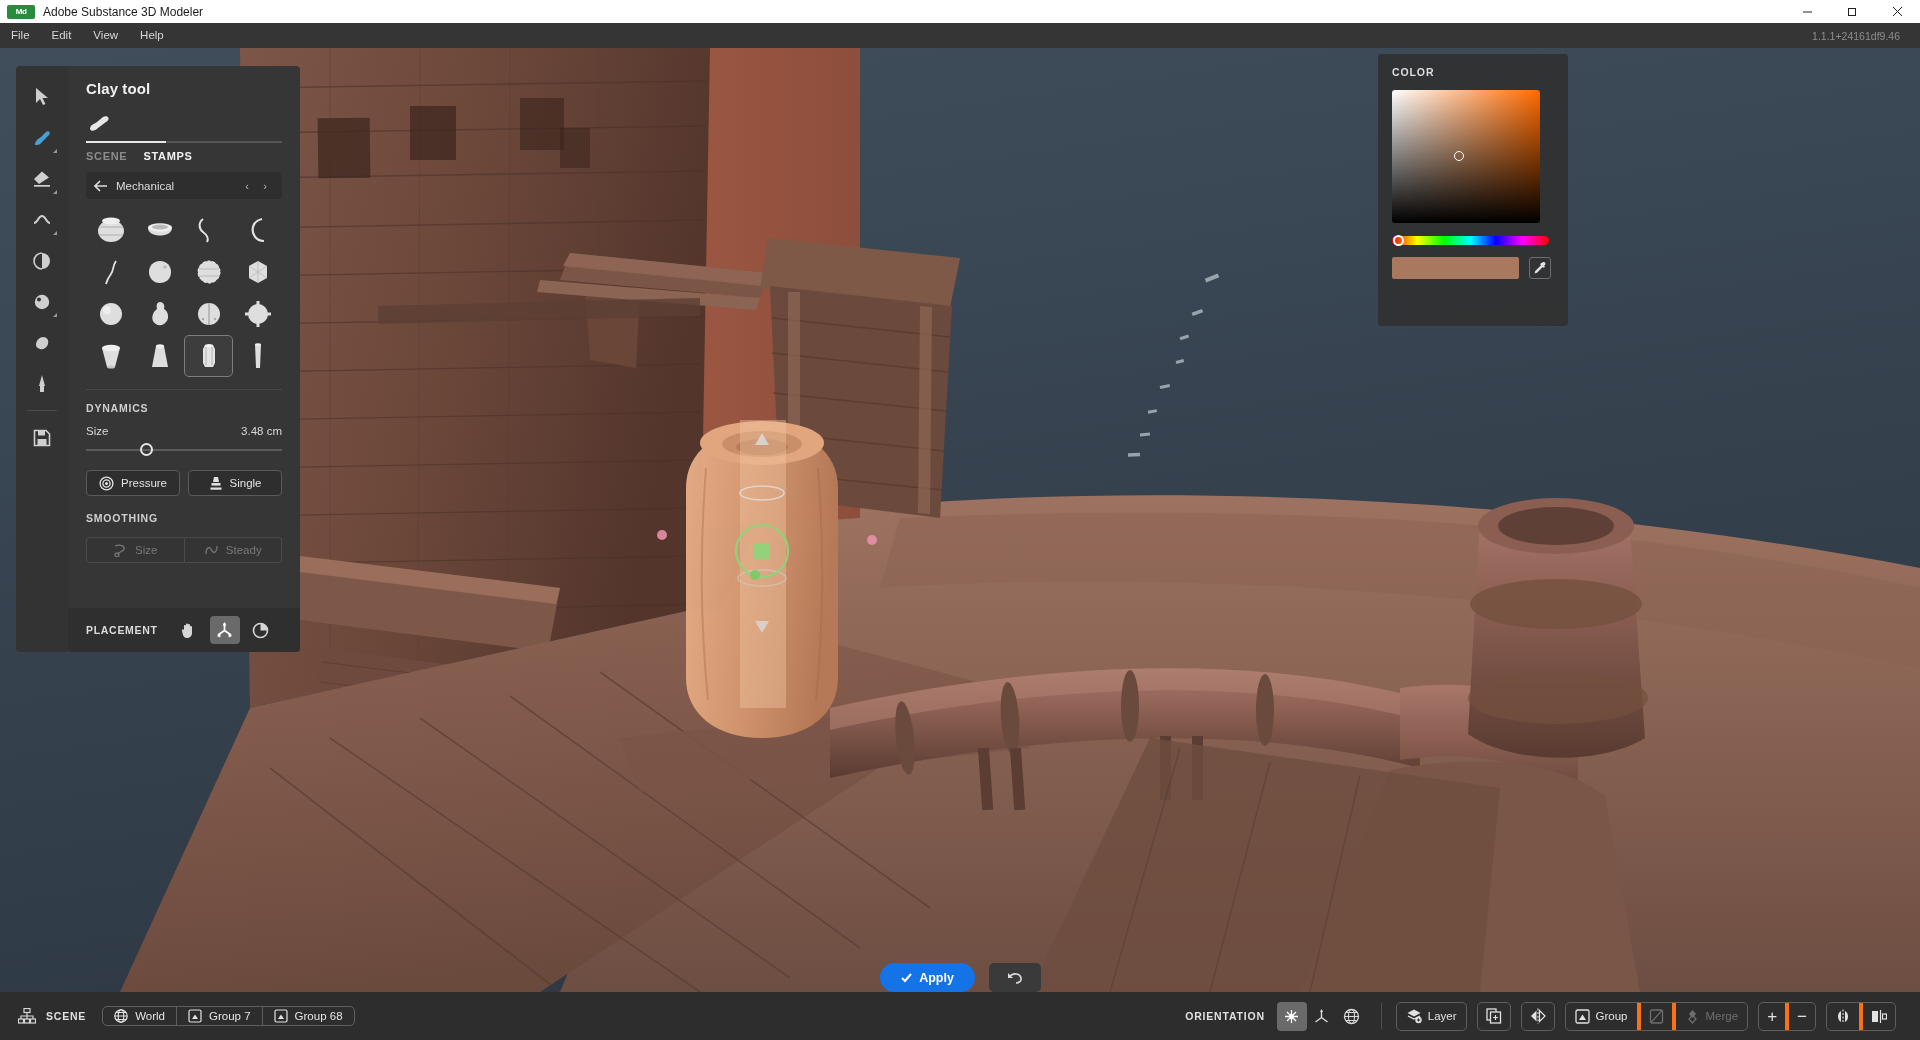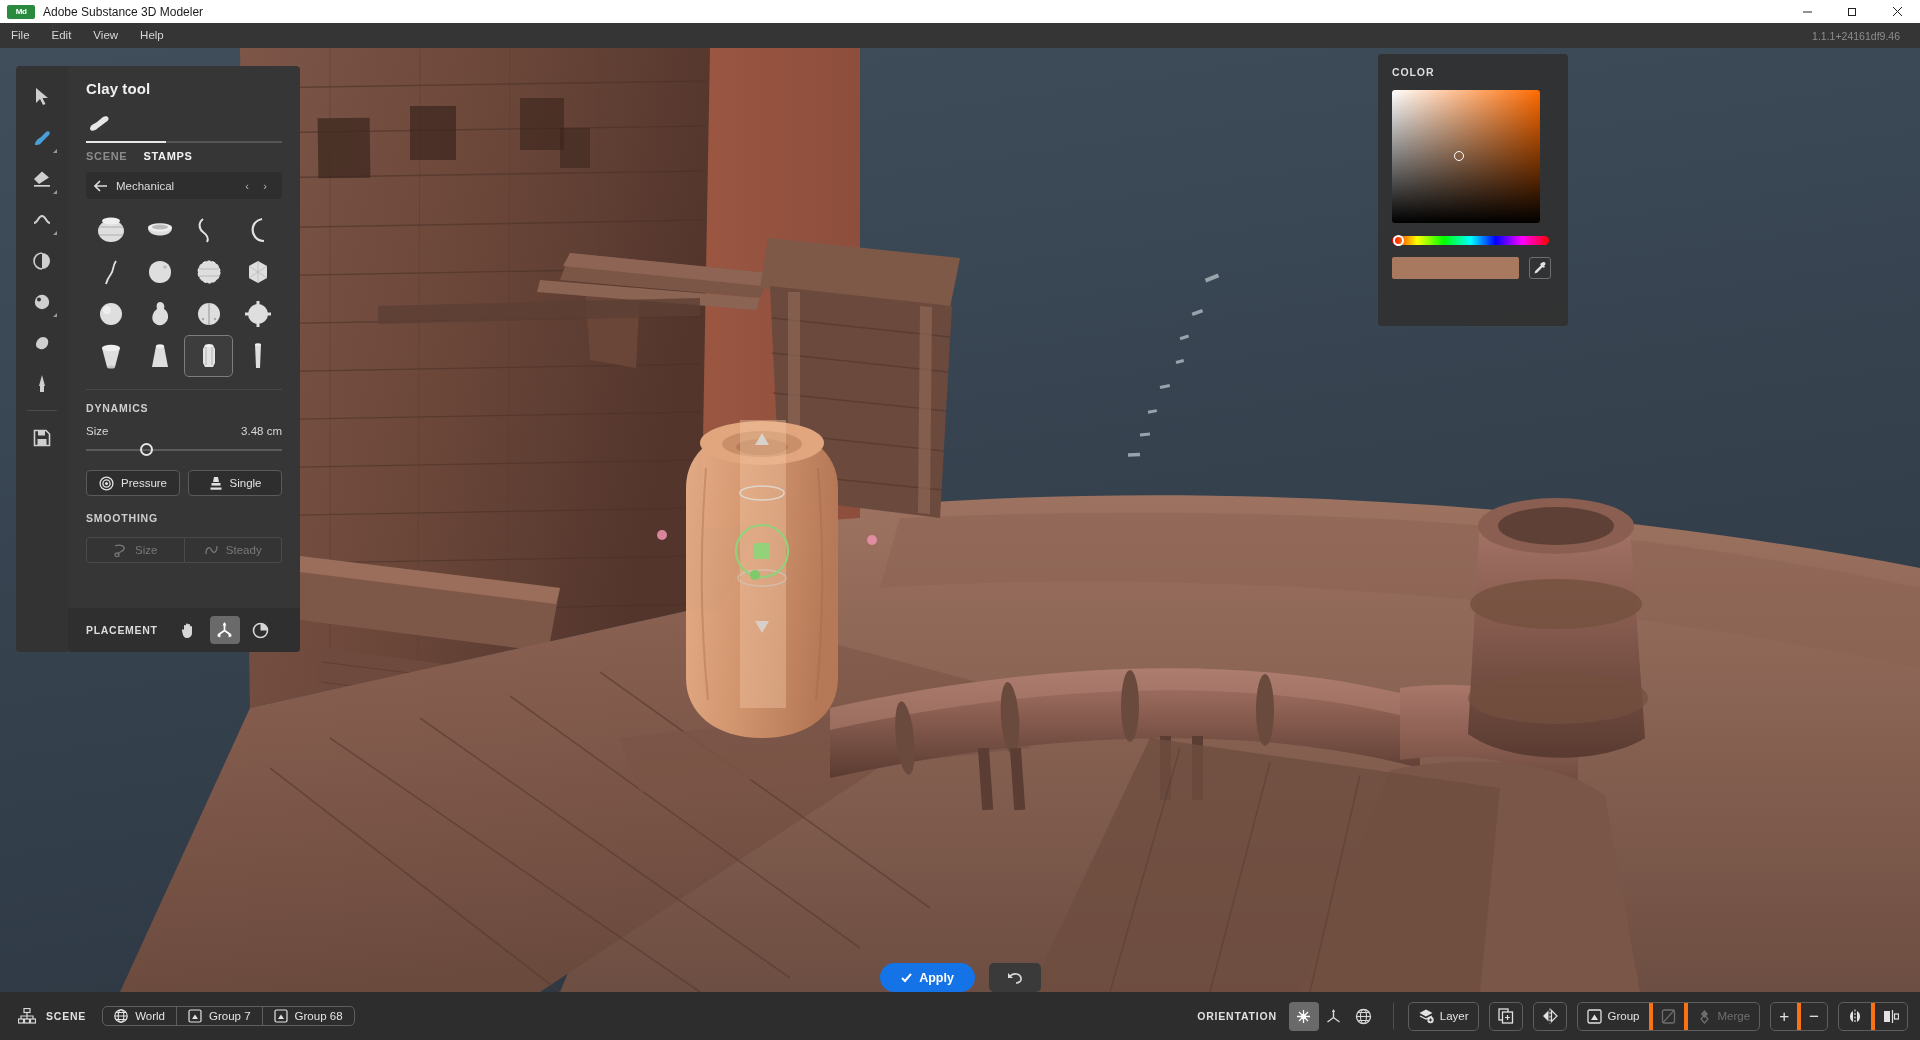--- a/index.html
+++ b/index.html
@@ -198,21 +198,21 @@
   .scene-icon { margin-left: 18px; margin-right: 10px; color: #d8d8d8; display:flex; }
   .crumbs {
     display: flex; margin-left: 16px; border: 1px solid #5e5e5e; border-radius: 5px;
     overflow: hidden; height: 20px;
   }
   .crumb {
     display: flex; align-items: center; gap: 7px; padding: 0 11px;
     font-size: 11.5px; color: #e4e4e4; border-right: 1px solid #5e5e5e;
   }
   .crumb:last-child { border-right: none; }
-  .sb-right { margin-left: auto; display: flex; align-items: center; padding-right: 2px; }
+  .sb-right { margin-left: auto; display: flex; align-items: center; padding-right: 14px; }
   .orient-label {
     font-size: 10.5px; font-weight: bold; letter-spacing: 0.8px; color: #e0e0e0; margin-right: 12px;
   }
   .sb-btn {
     width: 30px; height: 29px; display: flex; align-items: center; justify-content: center;
     border-radius: 4px; color: #d8d8d8;
   }
   .sb-btn.active { background: #6a6a6a; color: #ffffff; }
   .sb-sep { width: 1px; height: 26px; background: #4e4e4e; margin: 0 14px; }
   .sb-group {

